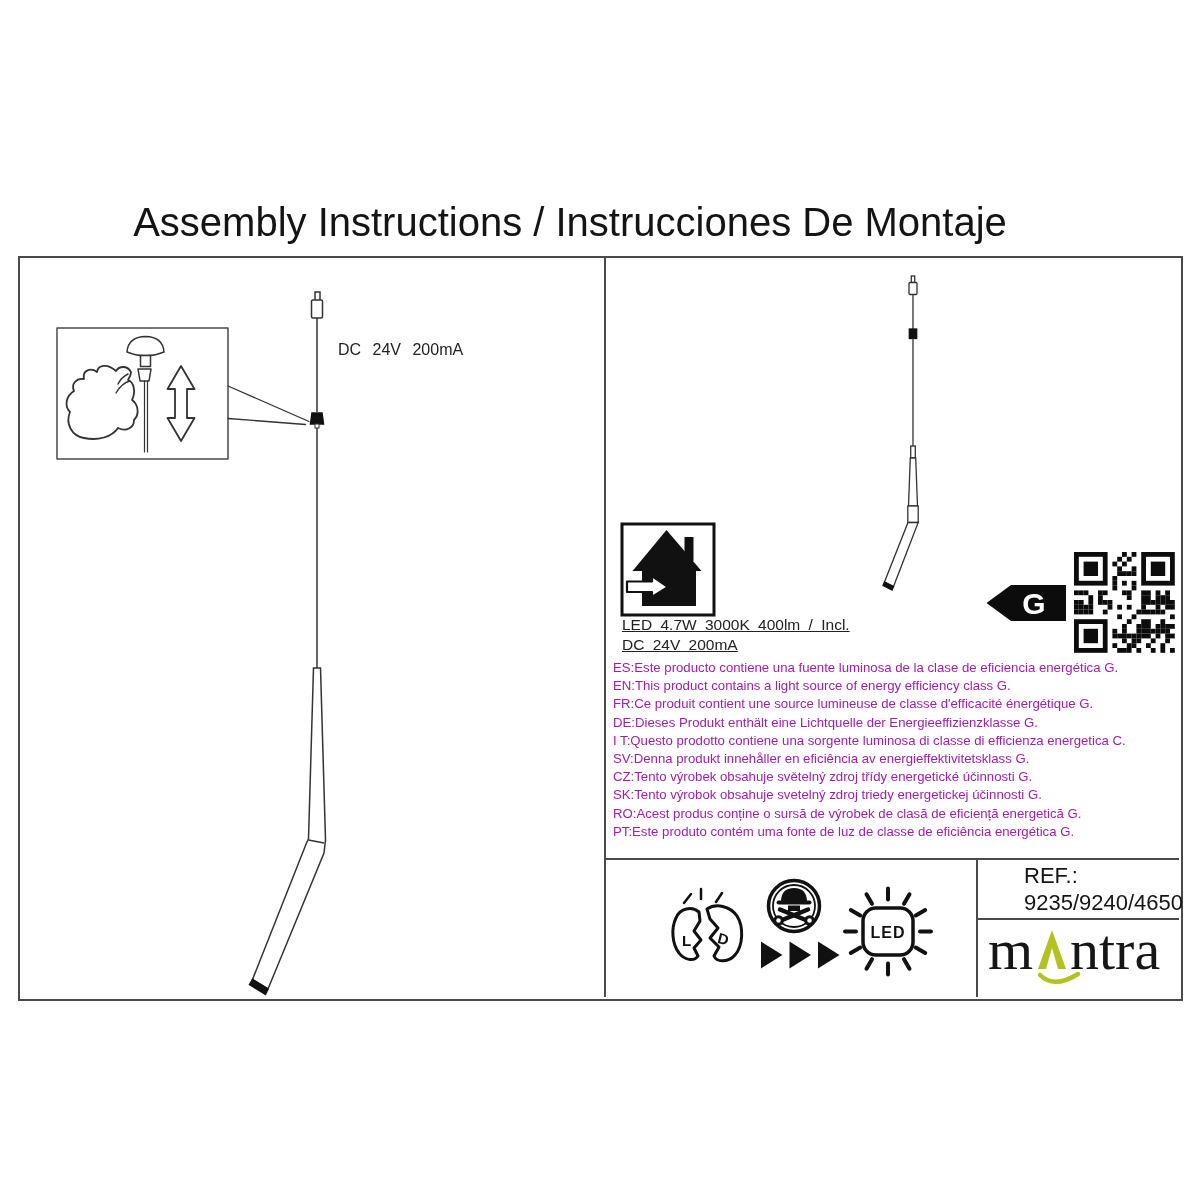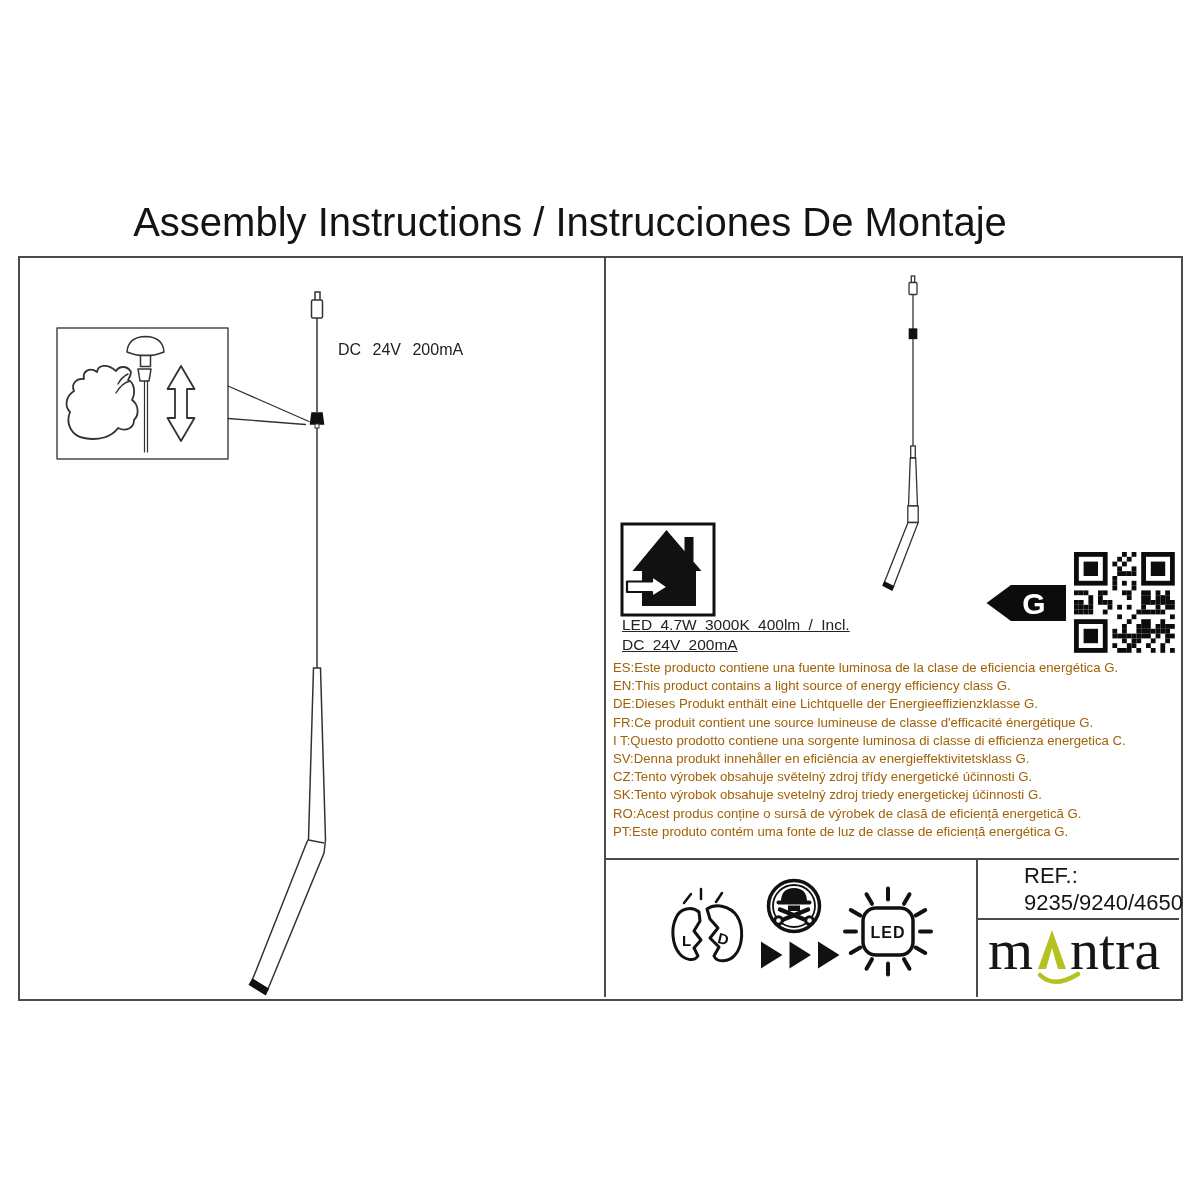--- a/index.html
+++ b/index.html
@@ -5,21 +5,21 @@
   html,body{margin:0;padding:0;background:#ffffff;}
   .page{position:relative;width:1200px;height:1200px;background:#ffffff;overflow:hidden;
         font-family:"Liberation Sans","DejaVu Sans",sans-serif;color:#1d1d1d;}
   .abs{position:absolute;}
   .title{left:0;top:200px;width:1140px;text-align:center;font-size:40px;line-height:44px;color:#141414;}
   .frame{left:18px;top:256px;width:1161px;height:741px;border:2px solid #4a4a4a;background:#ffffff;}
   .vline,.hline{background:#4a4a4a;}
   .art{left:0;top:0;width:1200px;height:1200px;}
   .dc-label{left:338px;top:341px;font-size:16px;word-spacing:7px;color:#222;}
   .spec{left:622px;top:615px;font-size:15.5px;line-height:20px;word-spacing:4px;color:#222;text-decoration:underline;}
-  .energy{left:613px;top:659px;width:578px;font-size:13.2px;line-height:18.2px;color:#a16207;}
+  .energy{left:613px;top:659px;width:578px;font-size:13.2px;line-height:18.2px;color:#a21caf;}
   .ref{left:992px;top:862px;font-size:22px;line-height:27px;color:#151515;margin-left:32px;}
   svg text.sans{font-family:"Liberation Sans","DejaVu Sans",sans-serif;}
   svg text.serif{font-family:"Liberation Serif","DejaVu Serif",serif;}
 </style>
 </head>
 <body>
 
 <div class="page">
 
   <div class="abs title">Assembly Instructions / Instrucciones De Montaje</div>
@@ -284,28 +284,28 @@
   <div class="abs dc-label">DC  24V  200mA</div>
 
   <div class="abs spec">
     <div>LED  4.7W  3000K  400lm / Incl.</div>
     <div>DC  24V  200mA</div>
   </div>
 
   <div class="abs energy">
     <div>ES:Este producto contiene una fuente luminosa de la clase de eficiencia energética G.</div>
     <div>EN:This product contains a light source of energy efficiency class G.</div>
+    <div>FR:Ce produit contient une source lumineuse de classe d'efficacité énergétique G.</div>
     <div>DE:Dieses Produkt enthält eine Lichtquelle der Energieeffizienzklasse G.</div>
-    <div>FR:Ce produit contient une source lumineuse de classe d'efficacité énergétique G.</div>
     <div>I T:Questo prodotto contiene una sorgente luminosa di classe di efficienza energetica C.</div>
     <div>SV:Denna produkt innehåller en eficiência av energieffektivitetsklass G.</div>
     <div>CZ:Tento výrobek obsahuje světelný zdroj třídy energetické účinnosti G.</div>
     <div>SK:Tento výrobok obsahuje svetelný zdroj triedy energetickej účinnosti G.</div>
     <div>RO:Acest produs conține o sursă de výrobek de clasă de eficiență energetică G.</div>
-    <div>PT:Este produto contém uma fonte de luz de classe de eficiență energética G.</div>
+    <div>PT:Este produto contém uma fonte de luz de classe de eficiência energética G.</div>
   </div>
 
   <div class="abs ref">
     <div>REF.:</div>
     <div>9235/9240/4650</div>
   </div>
 
 </div>
 
 </body></html>

